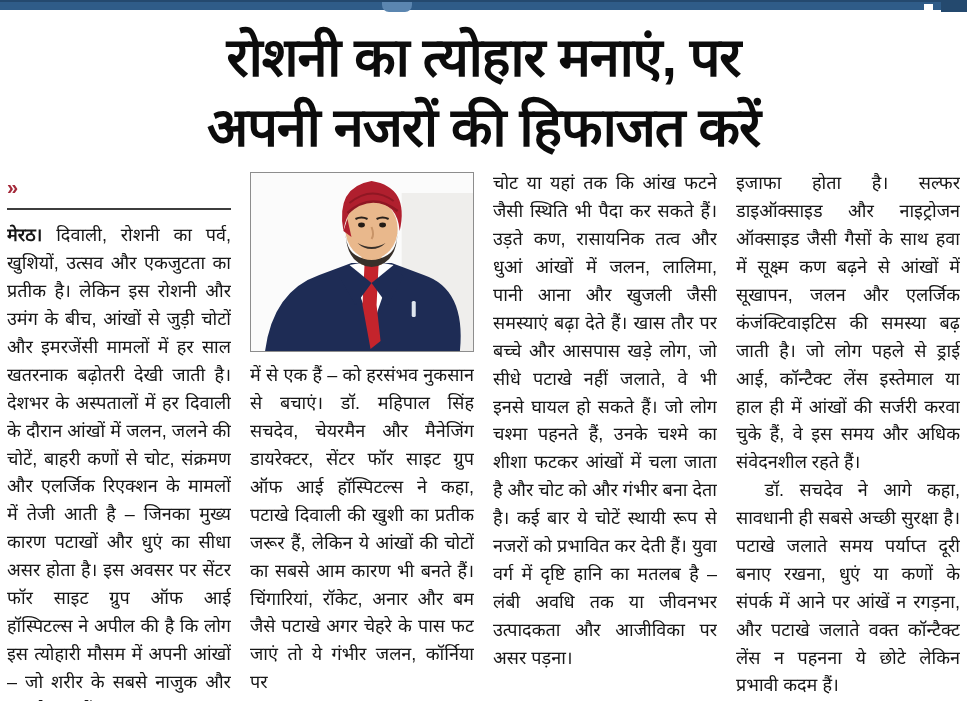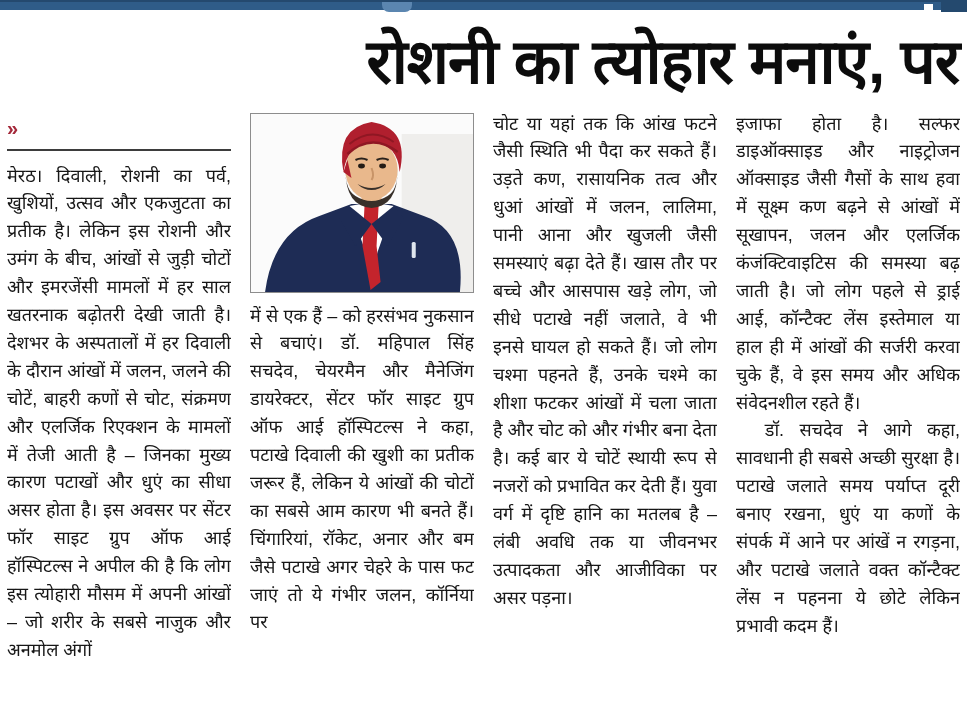--- a/index.html
+++ b/index.html
@@ -10,31 +10,31 @@
   .page{position:relative;width:967px;height:701px;background:#ffffff;overflow:hidden;}
 
   
   .topbar{position:relative;height:8px;border-top:2px solid #24496e;}
   .topbar-tab{position:absolute;left:382px;top:0;width:30px;height:10px;
     border-radius:0 0 7px 7px;background:#5b86b0;}
   .topbar-gap{position:absolute;right:34px;top:2px;width:9px;height:8px;background:#ffffff;}
   .topbar-corner{position:absolute;right:0;top:0;width:26px;height:10px;background:#24496e;}
 
   
-  .headline{margin:12px 8px 4px;text-align:right;font-weight:700;color:#0c0c0c;
-    font-size:62px;line-height:1.3;letter-spacing:-1px;}
+  .headline{margin:12px 8px 4px;text-align:center;font-weight:700;color:#0c0c0c;
+    font-size:54px;line-height:1.3;letter-spacing:-1px;}
   .hl-line{display:block;white-space:nowrap;}
 
   
   .content{display:flex;gap:19px;padding:0 7px;margin-top:8px;}
   .col{flex:1 1 0;min-width:0;text-align:justify;overflow:hidden;}
   .body-text{margin:0;font-size:18px;line-height:1.55;color:#161616;}
   .body-text + .body-text{margin-top:0;}
   .indent{text-indent:1.6em;}
-  .dateline{font-weight:400;}
+  .dateline{font-weight:700;}
 
   
   .byline{display:flex;align-items:baseline;gap:10px;font-weight:700;font-size:19px;margin-top:6px;}
   .byline-marker{font-size:20px;}
   .rule{border-bottom:2px solid #3d3d3d;margin:9px 0 12px;}
 
   
   .photo{margin:2px 0 10px;border:1px solid #8d8d8d;height:178px;background:#fdfdfd;
     display:flex;align-items:stretch;justify-content:stretch;}
   .photo svg{width:100%;height:100%;display:block;}
@@ -45,20 +45,21 @@
 <div class="page">
 
   <div class="topbar" style="background-color: rgb(47, 92, 136);">
     <div class="topbar-tab"></div>
     <div class="topbar-gap"></div>
     <div class="topbar-corner"></div>
   </div>
 
   <h1 class="headline">
     <span class="hl-line">रोशनी का त्योहार मनाएं, पर</span>
+    <span class="hl-line">अपनी नजरों की हिफाजत करें</span>
   </h1>
 
   <div class="content">
 
     <div class="col">
       <div class="byline" style="color: rgb(164, 41, 58);">
         <span class="byline-marker">»</span>
       </div>
       <div class="rule"></div>
       <p class="body-text">

